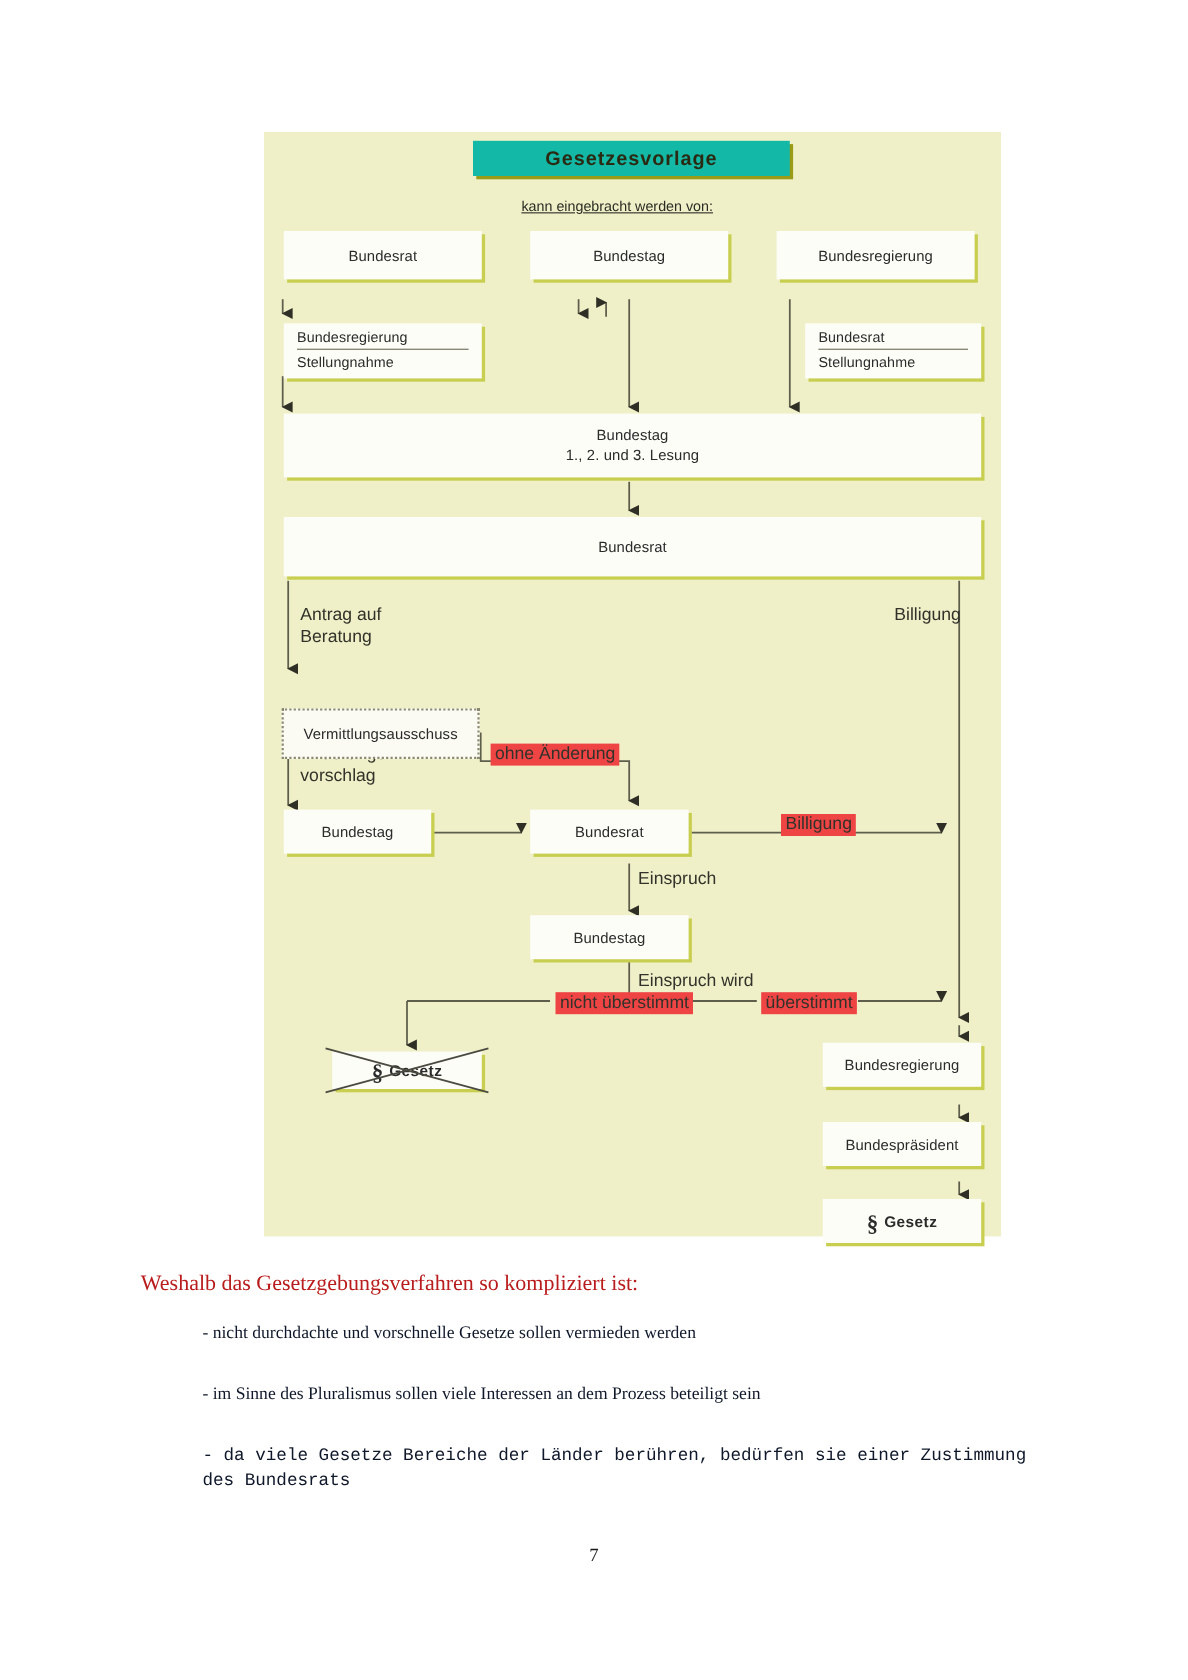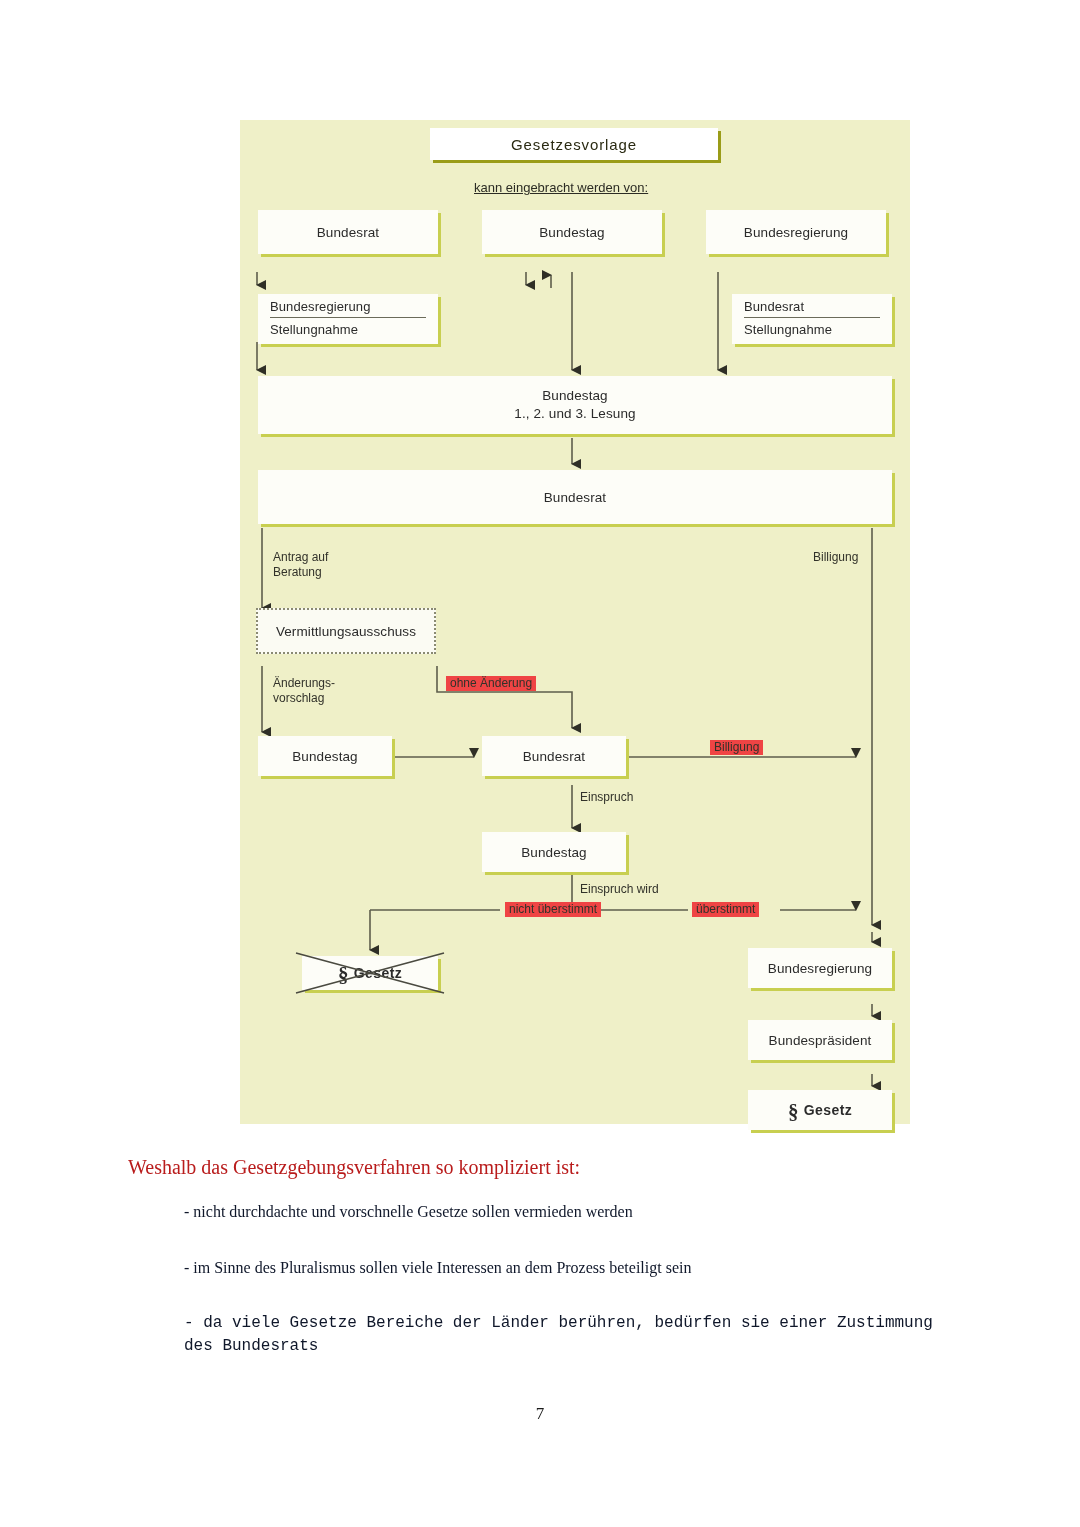--- a/index.html
+++ b/index.html
@@ -41,24 +41,24 @@
     box-sizing: border-box;
     display: flex;
     align-items: center;
     justify-content: center;
     color: #2b2b2b;
     font-size: 13.5px;
     letter-spacing: .1px;
     z-index: 3;
   }
   .node.title-bar {
-    background: #ffffff;
+    background: #14b8a6;
     box-shadow: 3px 3px 0 0 #9a9c18;
-    font-weight: normal;
-    font-size: 15px;
+    font-weight: bold;
+    font-size: 18px;
     letter-spacing: .9px;
     color: #2a2a12;
   }
   .node.stack {
     display: block;
     padding: 5px 12px 4px 12px;
     justify-content: flex-start;
   }
   .node.stack .line1 {
     display: block;
@@ -101,21 +101,21 @@
     left: -8px; top: -6px;
     width: calc(100% + 16px);
     height: calc(100% + 12px);
     z-index: 5;
     pointer-events: none;
   }
 
   
   .lbl {
     position: absolute;
-    font-size: 12px;
+    font-size: 16px;
     color: #32322a;
     line-height: 1.25;
     white-space: nowrap;
     z-index: 2;
   }
   .lbl.boxed {
     background: #ef4444;
     padding: 0 4px;
   }
   .lbl.caption {
@@ -258,21 +258,21 @@
   <div class="node" style="left:18px; top:350px; width:634px; height:54px;">
     <span>Bundesrat</span>
   </div>
 
   <div class="lbl" style="left:33px; top:430px;">
     <span>Antrag auf</span><br>
     <span>Beratung</span>
   </div>
   <div class="lbl" style="left:573px; top:430px;">Billigung</div>
 
-  <div class="node dotted" style="left:16px; top:488px; width:180px; height:46px;">
+  <div class="node dotted" style="left:16px; top:524px; width:180px; height:46px;">
     <span>Vermittlungsausschuss</span>
   </div>
 
   <div class="lbl" style="left:33px; top:556px;">
     <span>Änderungs-</span><br>
     <span>vorschlag</span>
   </div>
   <div class="lbl boxed" style="left:206px; top:556px;">ohne Änderung</div>
 
   <div class="node" style="left:18px; top:616px; width:134px; height:40px;">

